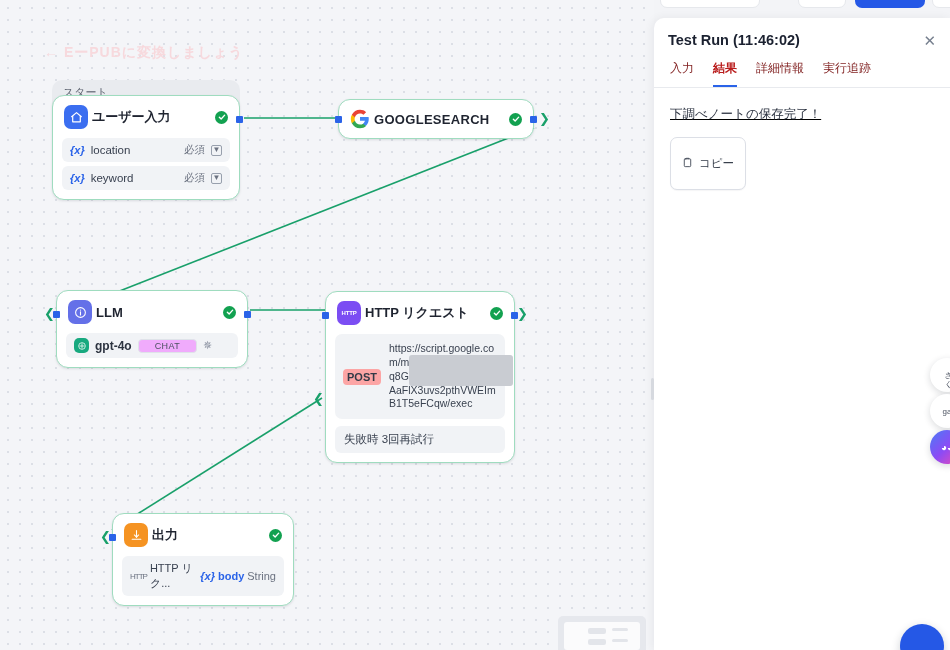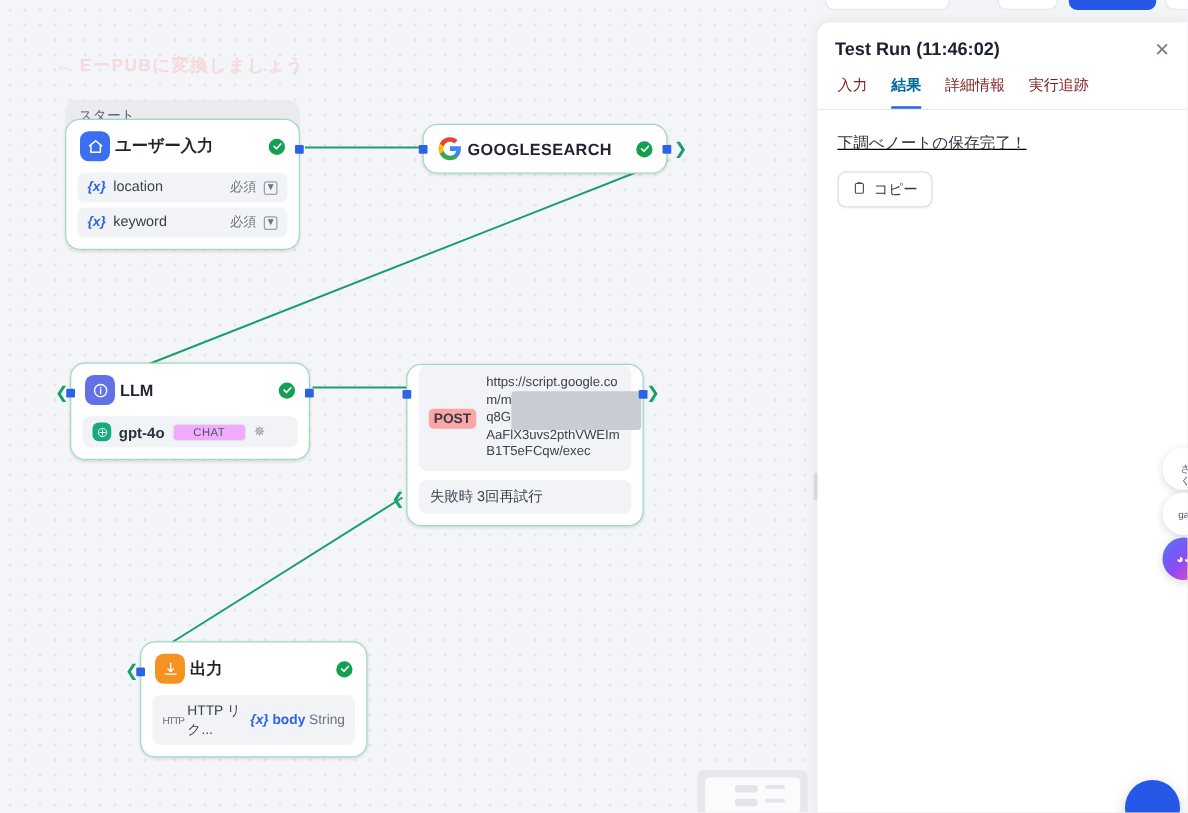--- a/index.html
+++ b/index.html
@@ -148,27 +148,27 @@
   .close-x { color: #77808f; font-size: 15px; cursor: pointer; line-height: 1; }
   .tabs {
     display: flex; gap: 19px;
     padding: 12px 16px 0 16px;
     border-bottom: 1px solid #e8eaee;
   }
   .tab {
     font-size: 12px; color: #7f1d1d; padding-bottom: 8px;
     border-bottom: 2px solid transparent; cursor: pointer; white-space: nowrap;
   }
-  .tab.active { color: #0369a1; font-weight: 700; border-bottom-color: #2a63e8; }
+  .tab.active { color: #b91c1c; font-weight: 700; border-bottom-color: #2a63e8; }
   .panel-body { padding: 18px 16px; text-decoration: underline; }
   .result-text { font-size: 12.5px; color: #2b3240; }
   .copy-btn {
     margin-top: 14px; display: inline-flex; align-items: center; gap: 6px;
     background: #fff; border: 1px solid #dcdfe6; border-radius: 7px;
-    padding: 6px 11px; font-size: 11.5px; color: #323a47; cursor: pointer;
+    padding: 18px 11px; font-size: 11.5px; color: #323a47; cursor: pointer;
     box-shadow: 0 1px 1px rgba(16,24,40,.04);
   }
   .panel-grip {
     position: absolute; left: -3px; top: 360px;
     width: 3px; height: 22px; background: #d6d9df; border-radius: 2px; cursor: col-resize;
   }
 
   
   .tb { position: absolute; top: -14px; height: 22px; background: #fff; border-radius: 7px; border: 1px solid #e6e8ec; }
   .tb-blue { position: absolute; top: -14px; height: 22px; background: #2558e6; border-radius: 7px; }
@@ -306,20 +306,31 @@
           <span class="chat-chip">CHAT</span>
           <span class="chip-icon">✵</span>
         </div>
       </div>
       <div class="port-in" style="left:-4px; top:20px;"></div>
       <div class="port-out" style="right:-4px; top:20px;"></div>
       <div class="arrow-l" style="left:-13px; top:16px;">❮</div>
     </div>
 
     <div class="node" style="left:325px; top:291px; width:190px;">
+      <div class="node-head">
+        <div class="node-icon" style="background:#7b4df3;font-size:6px;font-weight:700;letter-spacing:-.2px;">
+          <span>HTTP</span>
+        </div>
+        <div class="node-title">HTTP リクエスト</div>
+        <div class="ok-badge">
+          <svg width="8" height="8" viewBox="0 0 24 24" fill="none" stroke="#fff" stroke-width="4" stroke-linecap="round" stroke-linejoin="round">
+              <path d="M4 12.5 9.5 18 20 6.5"></path>
+            </svg>
+        </div>
+      </div>
       <div class="node-body">
         <div class="http-box">
           <span class="http-method">POST</span>
           <span class="http-url">
             <span>https://script.google.com/macros/s/                 9yNTsvfWq8GFO                 o99sfnUqyCccAaFlX3uvs2pthVWEImB1T5eFCqw/exec</span>
             <span class="redaction"></span>
           </span>
         </div>
         <div class="retry-row">失敗時 3回再試行</div>
       </div>

